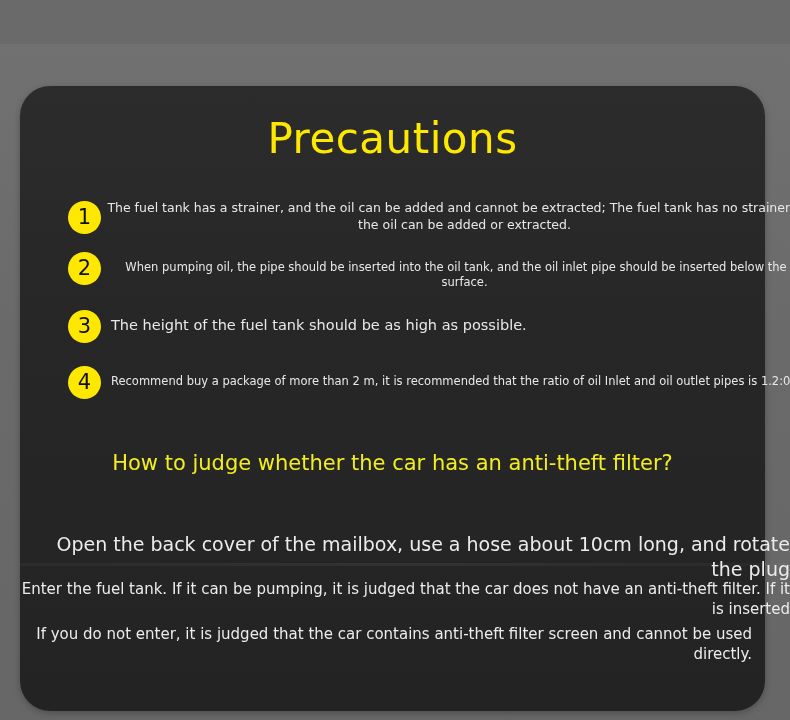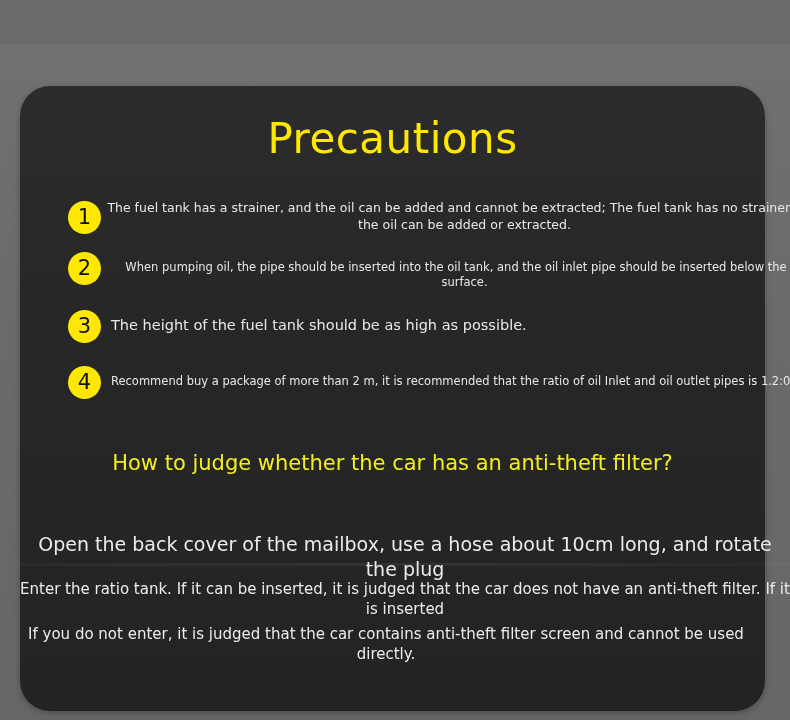--- a/index.html
+++ b/index.html
@@ -115,21 +115,21 @@
     top: 365px;
     text-align: center;
     color: #f2ee1f;
     font-size: 21px;
     font-weight: 400;
     line-height: 1.2;
   }
 
   .para {
     position: absolute;
-    text-align: center;
+    text-align: right;
     color: #ececec;
     line-height: 1.3;
   }
   .para-1 {
     left: 0px;
     width: 770px;
     top: 446px;
     font-size: 19px;
   }
   .divider {
@@ -180,18 +180,18 @@
 
       <div class="item item-4">
         <span class="badge">4</span>
         <span class="item-text txt-4">Recommend buy a package of more than 2 m, it is recommended that the ratio of oil Inlet and oil outlet pipes is 1.2:0.8</span>
       </div>
 
       <div class="subheading">How to judge whether the car has an anti-theft filter?</div>
 
       <div class="para para-1">Open the back cover of the mailbox, use a hose about 10cm long, and rotate the plug</div>
       <div class="divider"></div>
-      <div class="para para-2">Enter the ratio tank. If it can be inserted, it is judged that the car does not have an anti-theft filter. If it is inserted</div>
+      <div class="para para-2">Enter the fuel tank. If it can be pumping, it is judged that the car does not have an anti-theft filter. If it is inserted</div>
       <div class="para para-3">If you do not enter, it is judged that the car contains anti-theft filter screen and cannot be used directly.</div>
 
     </div>
   </div>
 </div>
 
 </body></html>

